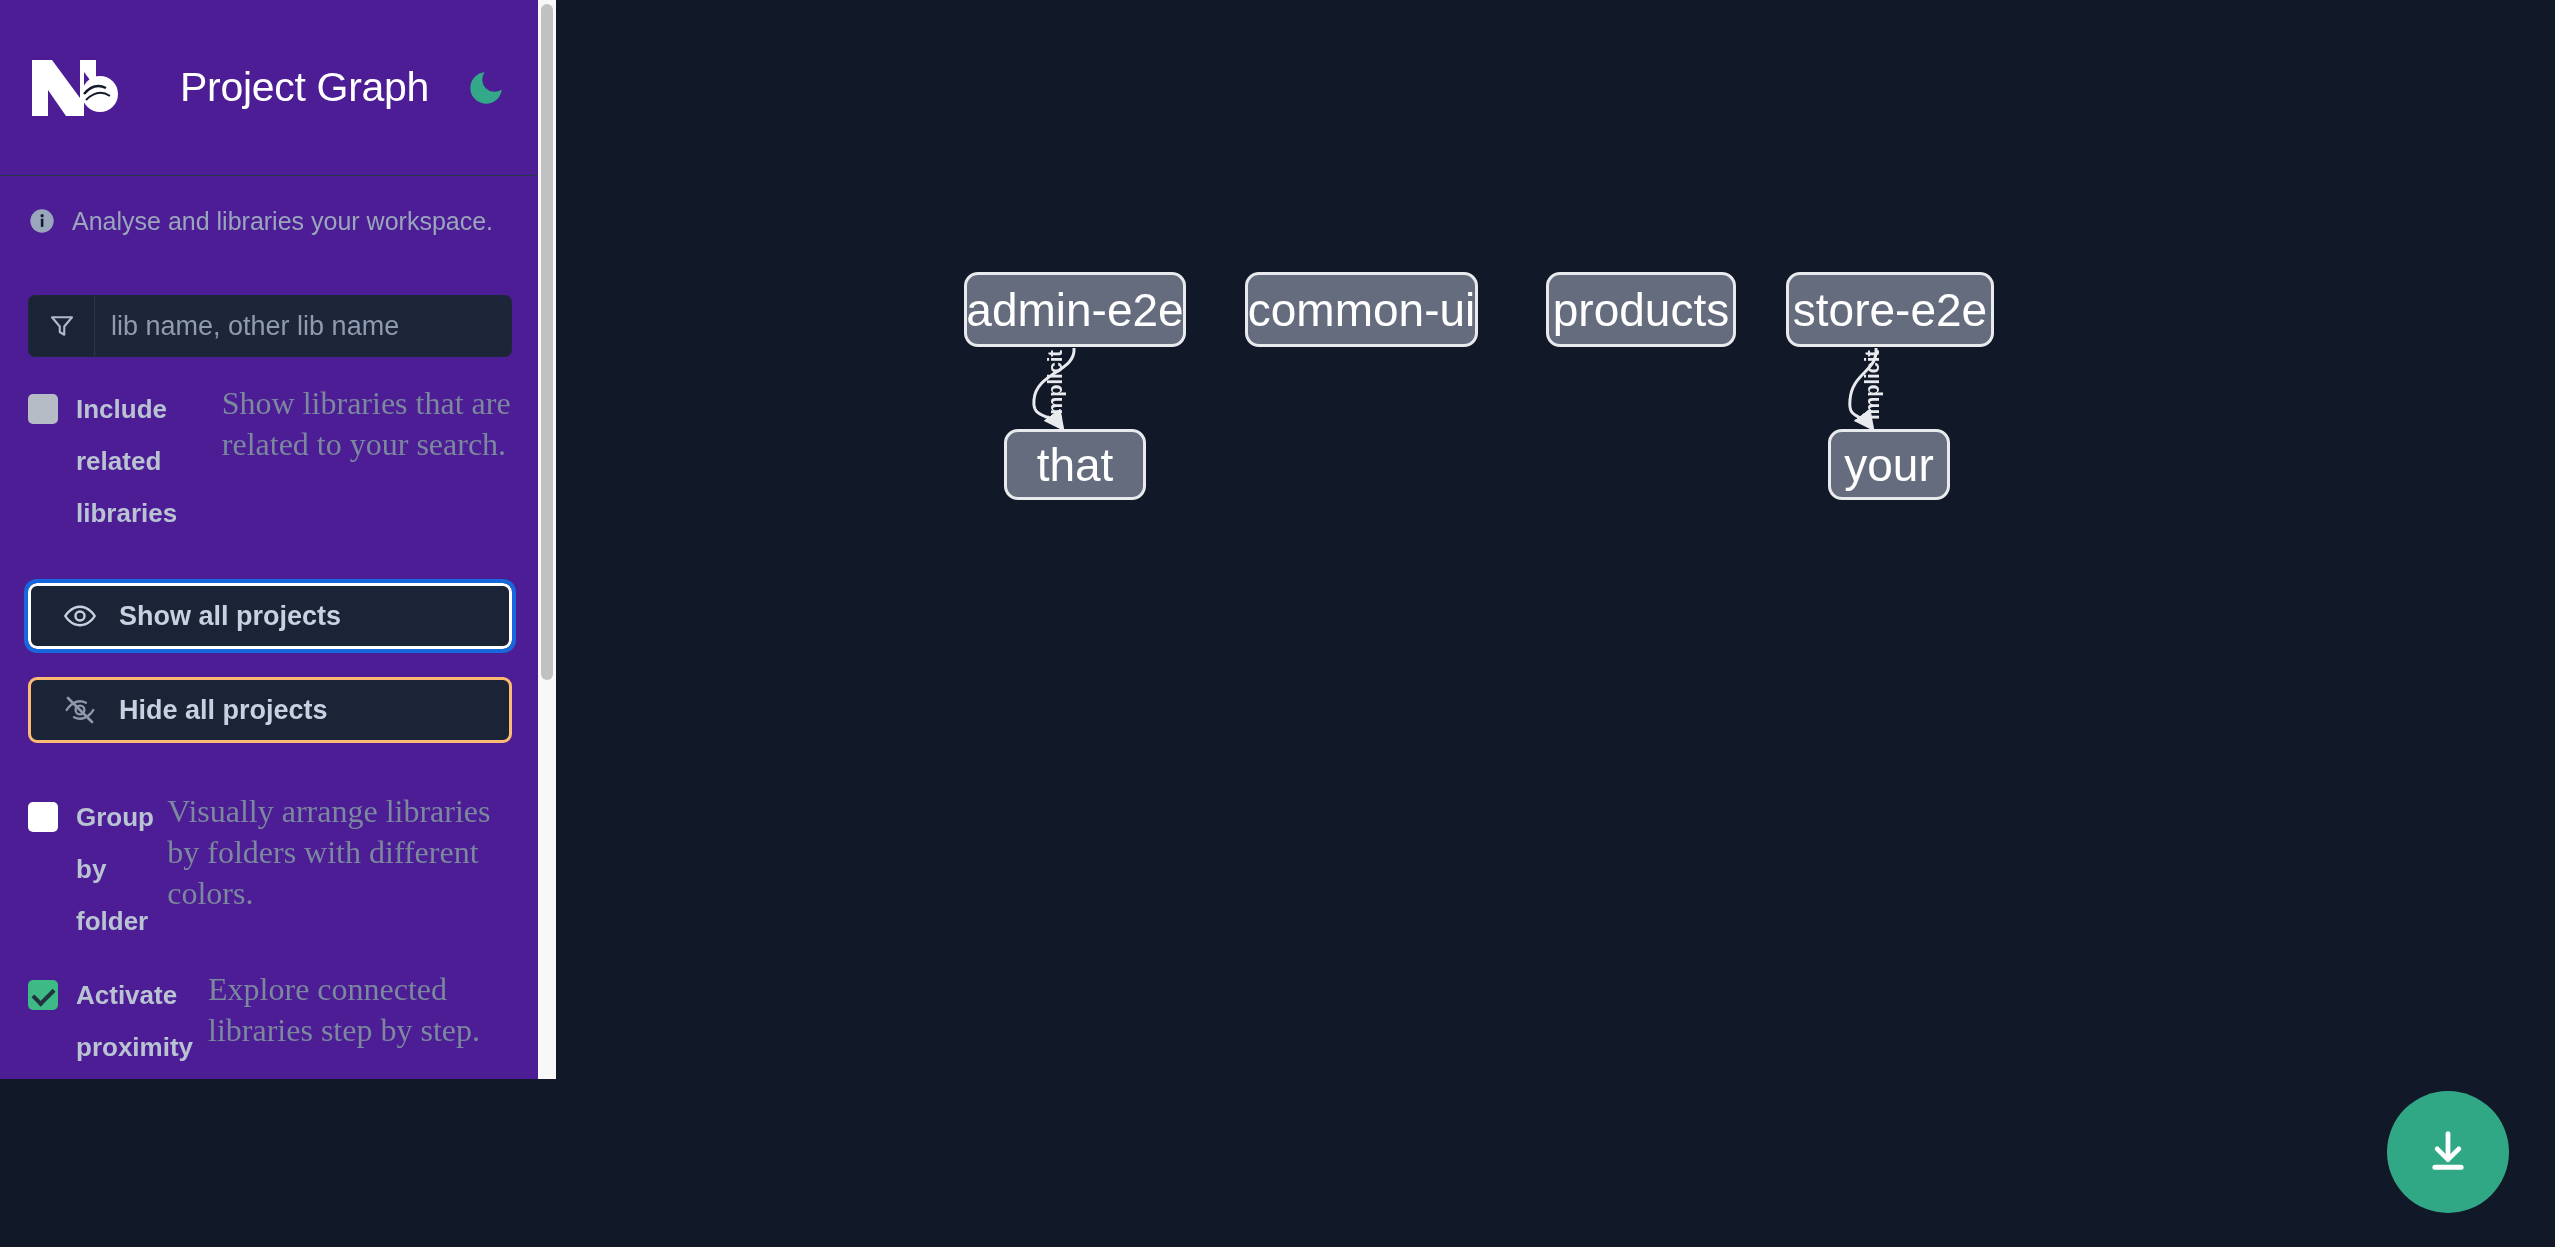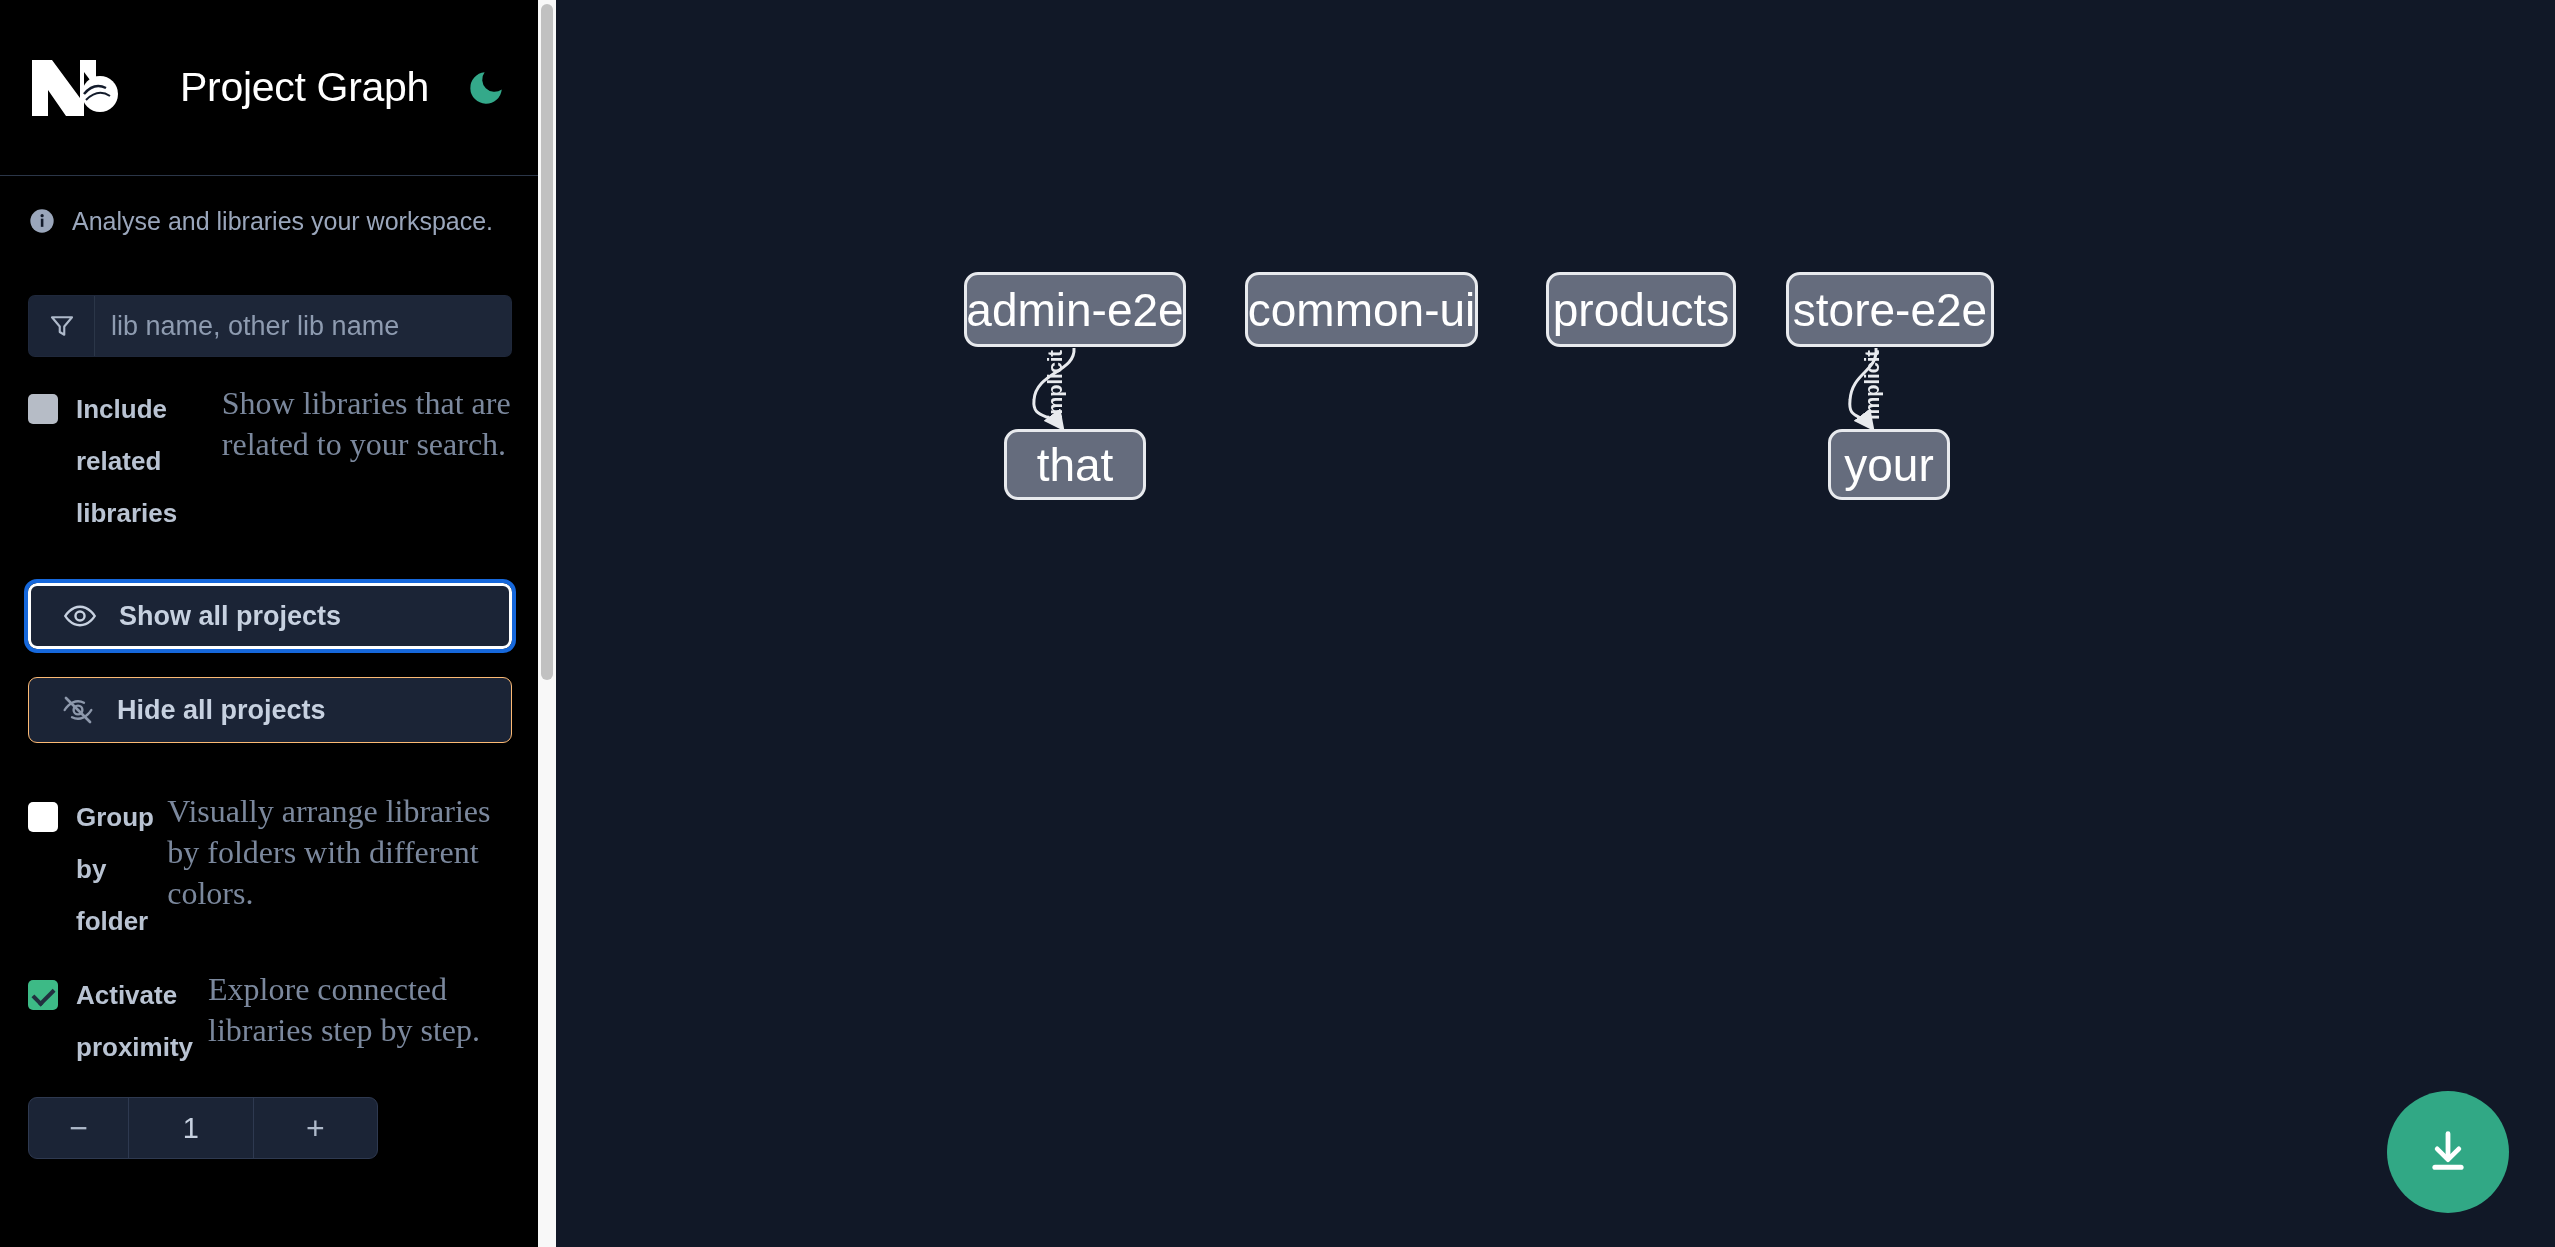--- a/index.html
+++ b/index.html
@@ -17,22 +17,22 @@
     width: 2555px;
     height: 1247px;
     display: flex;
     background: #111827;
   }
 
   
   .sidebar {
     position: relative;
     width: 556px;
-    height: 1247px;
-    background: #000000;
+    height: 1079px;
+    background: #4c1d95;
     flex: 0 0 556px;
     overflow: hidden;
   }
 
   .sidebar-inner {
     position: absolute;
     top: 0; left: 0;
     width: 540px;
     height: 1247px;
   }
@@ -174,21 +174,21 @@
   
   .btn {
     margin: 0 28px;
     height: 66px;
     display: flex;
     align-items: center;
     gap: 22px;
     padding-left: 32px;
     border-radius: 9px;
     background: #1b2436;
-    border: 1px solid #fdba74;
+    border: 3px solid #fdba74;
     color: #c7d1e0;
     font-size: 27px;
     font-weight: bold;
     cursor: pointer;
   }
   .btn.focused {
     border: 3px solid #ffffff;
     outline: 4px solid #1668dc;
     outline-offset: 0px;
   }

